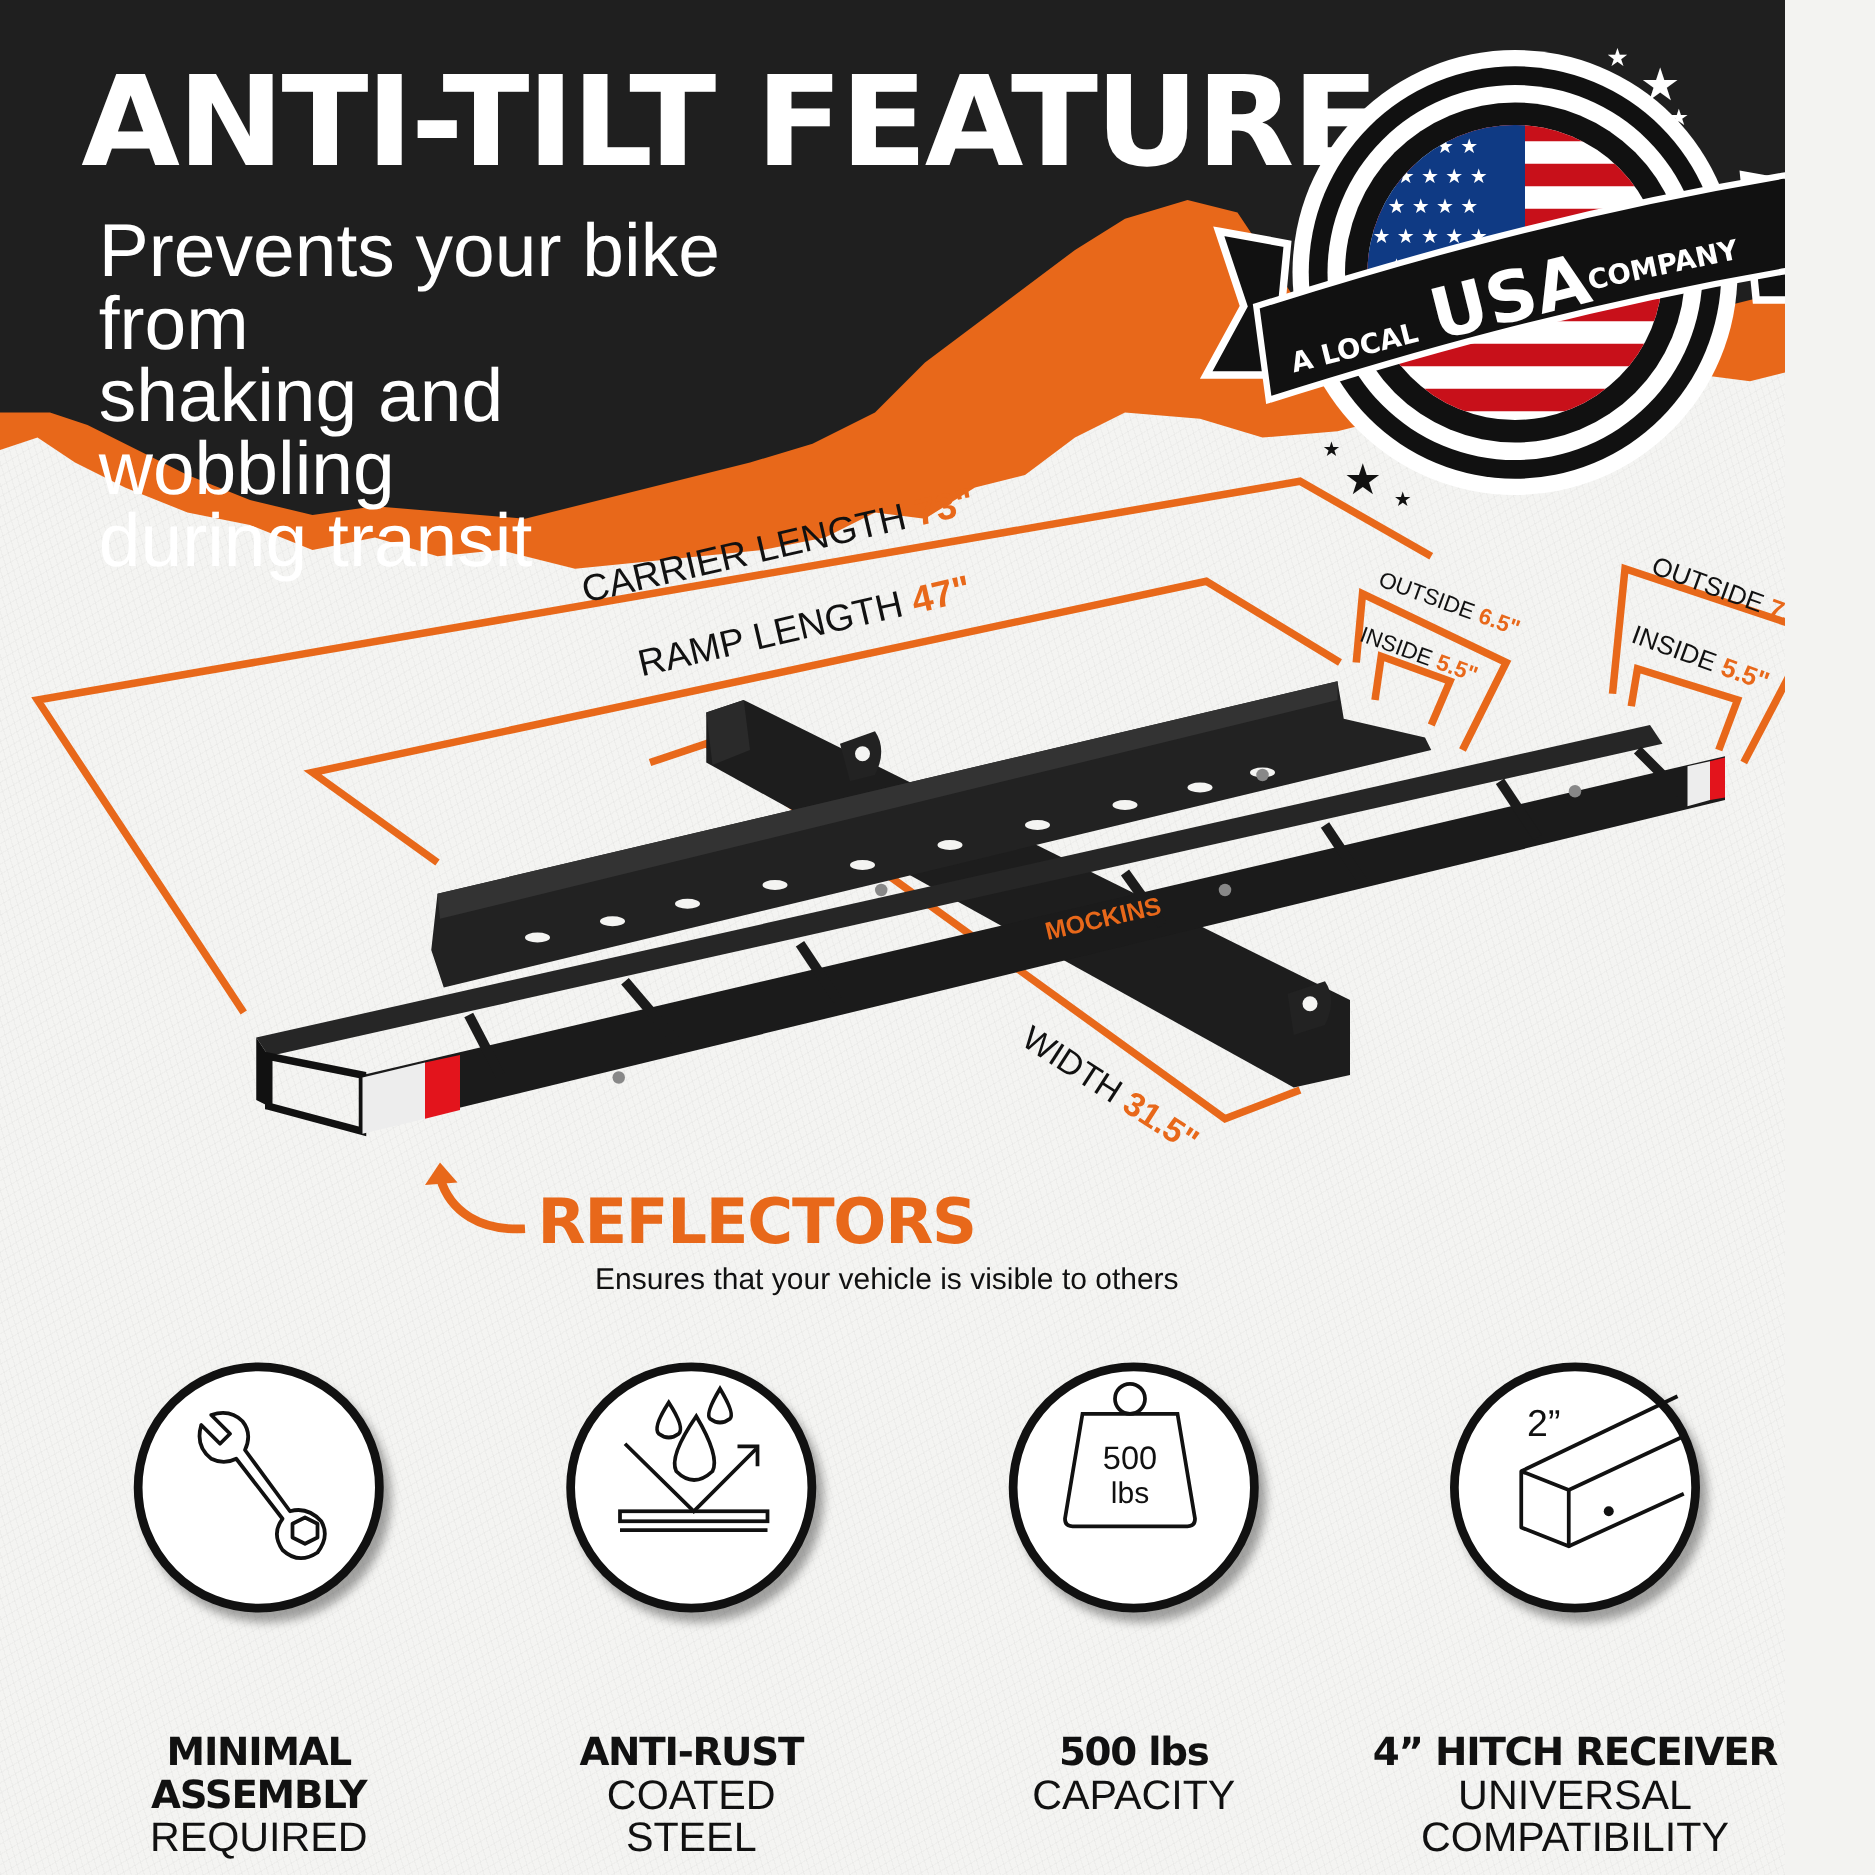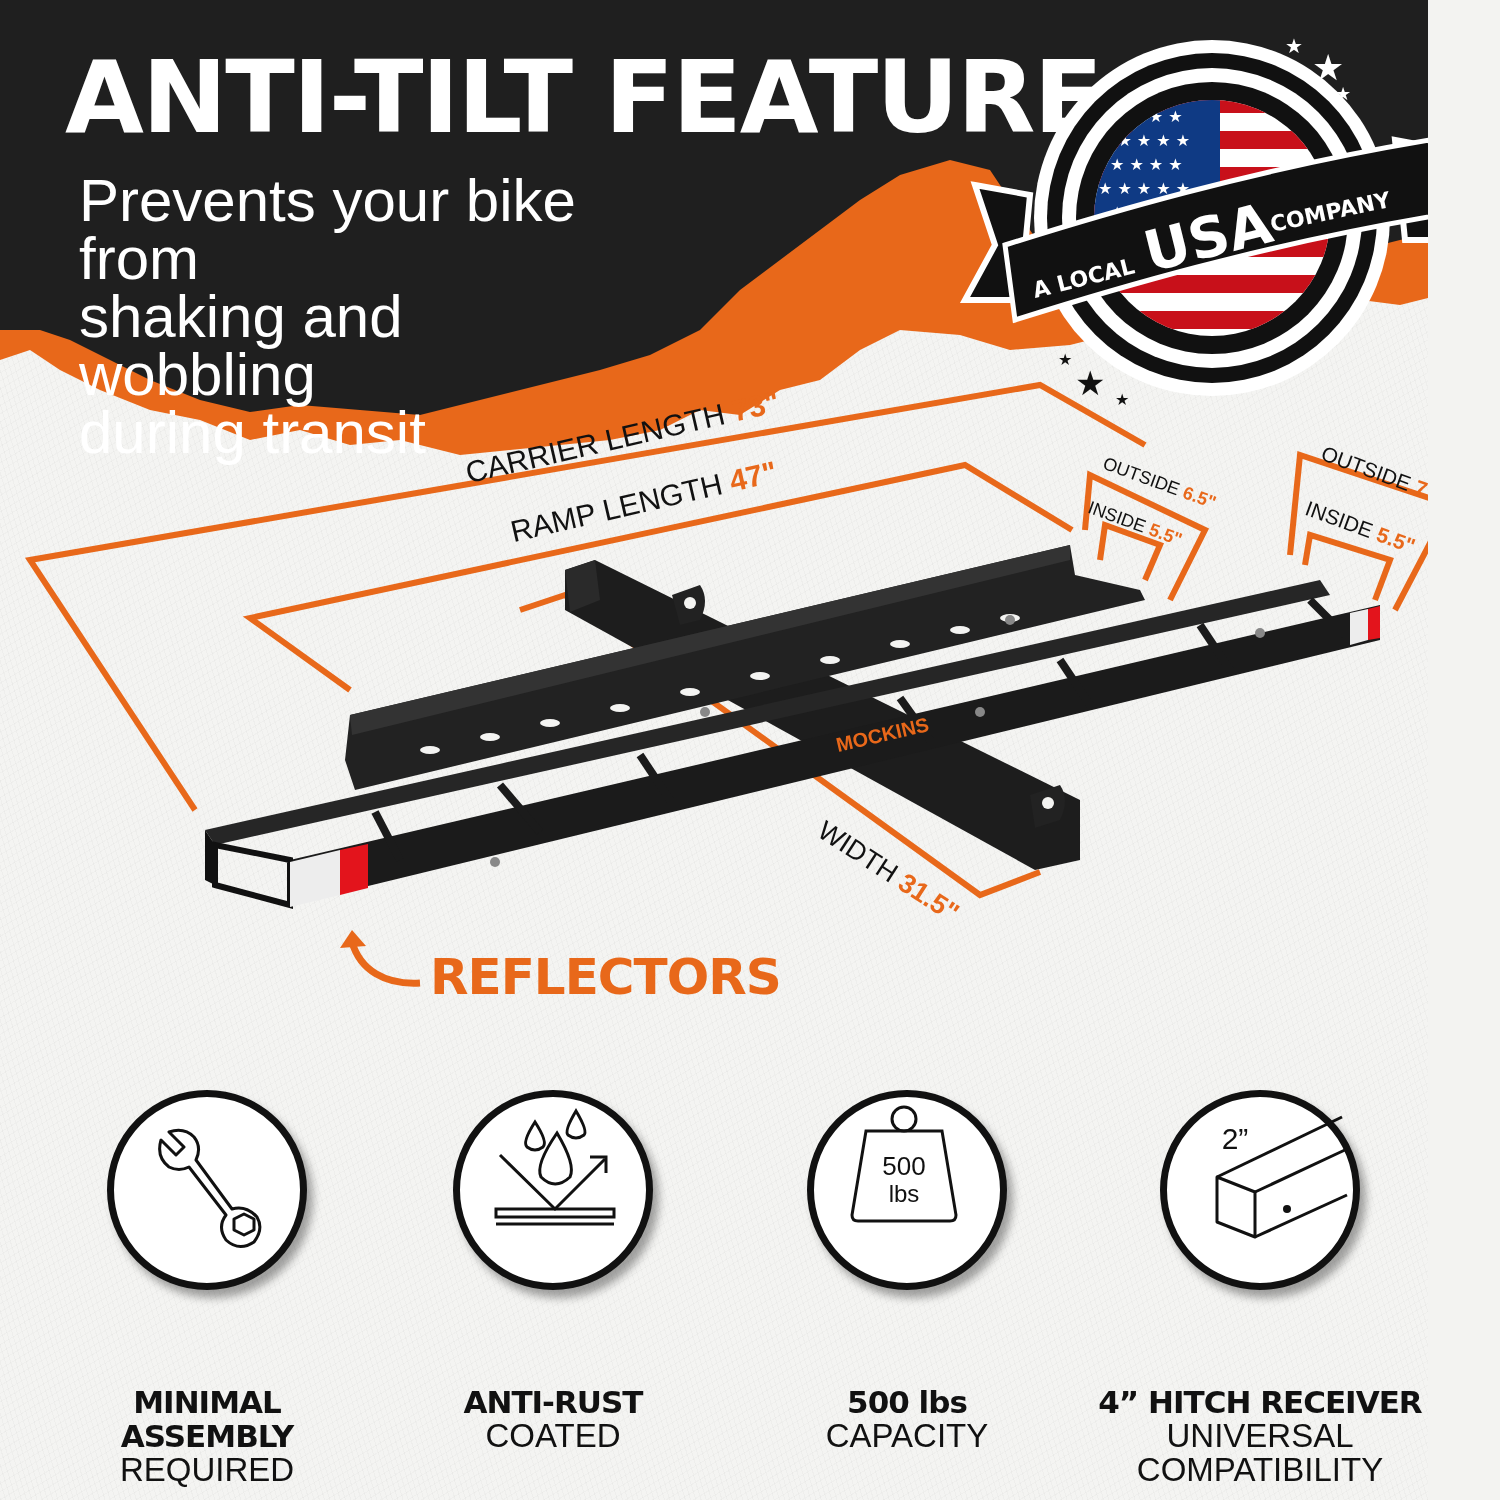--- a/index.html
+++ b/index.html
@@ -172,20 +172,21 @@
     <span>OUTSIDE</span> <span class="v">7.5"</span>
   </div>
   <div class="dim" style="left:1302px;top:495px;font-size:21px;transform:rotate(20deg);">
     <span>INSIDE</span> <span class="v">5.5"</span>
   </div>
   <div class="dim" style="left:812px;top:810px;font-size:27px;transform:rotate(33deg);">
     <span>WIDTH</span> <span class="v">31.5"</span>
   </div>
 
   <h2 class="reflectors-title">REFLECTORS</h2>
+  <div class="reflectors-sub">Ensures that your vehicle is visible to others</div>
 
   <div class="feature" style="left:27px;">
     <div class="circle">
       <svg width="186" height="186" viewBox="0 0 186 186">
         <g fill="none" stroke="#111" stroke-width="3" stroke-linejoin="round">
           <path d="M55,35 L70,50 L62,58 L47,43 Q42,60 55,70 Q65,75 75,70 L112,118 Q103,130 112,143 Q125,155 140,145 Q150,132 143,120 Q132,108 118,112 L82,63 Q88,50 80,40 Q70,30 55,35 Z"></path>
           <polygon points="130,117 140,122 140,133 130,138 120,133 120,122"></polygon>
         </g>
       </svg>
     </div>
@@ -203,20 +204,21 @@
           <path d="M97,36 Q75,68 81,80 Q95,94 110,80 Q116,68 97,36 Z"></path>
           <polyline points="40,58 95,112 145,62"></polyline>
           <polyline points="130,60 146,60 146,76"></polyline>
           <rect x="36" y="112" width="118" height="8"></rect>
           <line x1="36" y1="127" x2="154" y2="127"></line>
         </g>
       </svg>
     </div>
     <div class="t1">ANTI-RUST</div>
     <div class="t2">COATED</div>
+    <div class="t2">STEEL</div>
   </div>
 
   <div class="feature" style="left:727px;">
     <div class="circle">
       <svg width="186" height="186" viewBox="0 0 186 186">
         <g fill="none" stroke="#111" stroke-width="3">
           <circle cx="90" cy="22" r="12"></circle>
           <path d="M52,34 L128,34 L142,118 Q142,124 136,124 L44,124 Q38,124 38,118 Z"></path>
         </g>
         <text x="90" y="78" text-anchor="middle" font-family="Liberation Sans, sans-serif" font-size="26" fill="#111">500</text>

